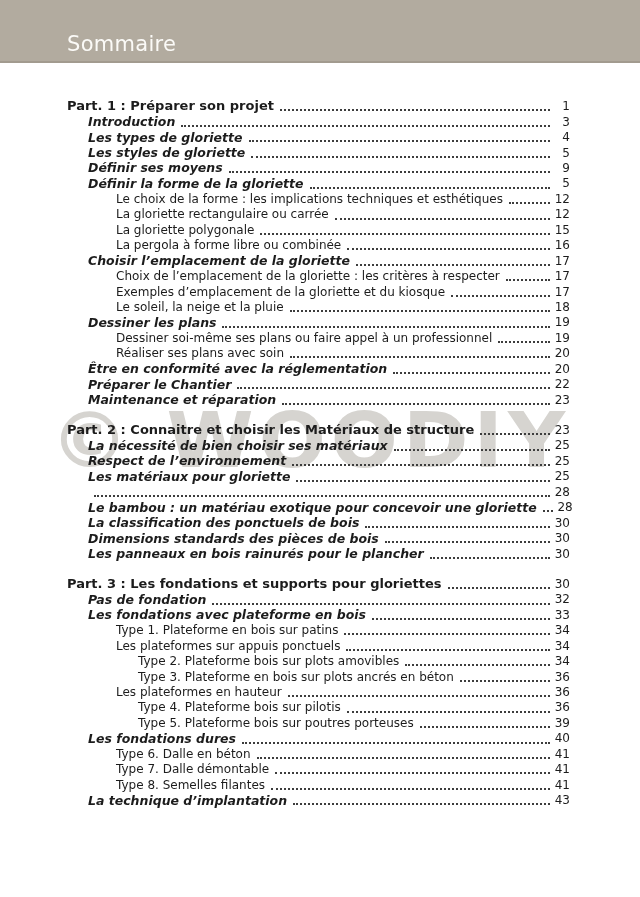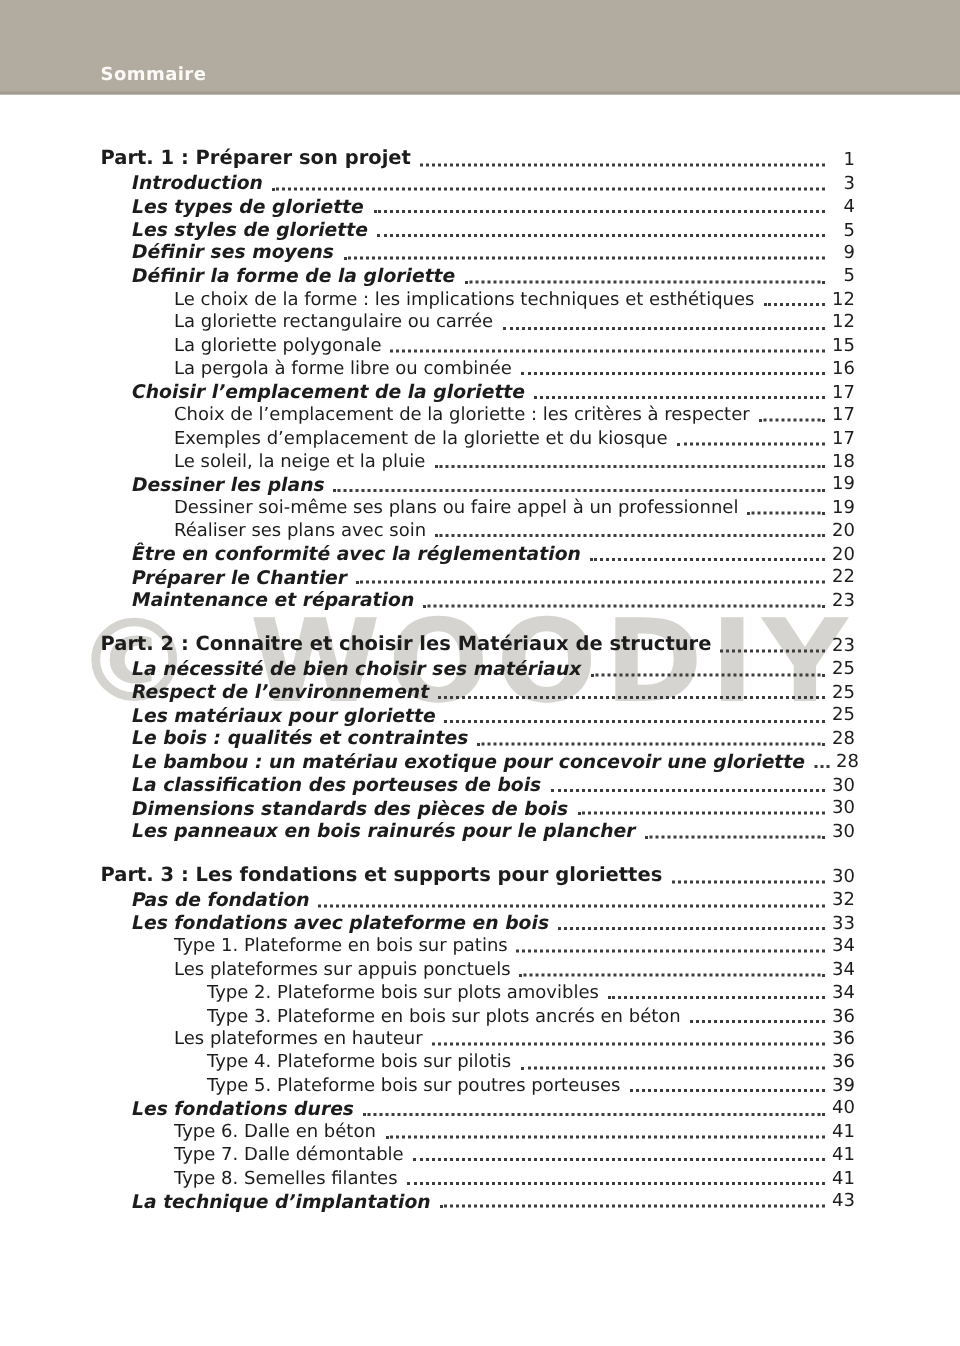--- a/index.html
+++ b/index.html
@@ -28,22 +28,22 @@
     top: 0; left: 0; right: 0;
     height: 63px;
     background: var(--header-bg);
     border-bottom: 2px solid var(--header-border);
     display: flex;
     align-items: flex-end;
     padding: 0 0 6px 67px;
   }
   .header-title {
     color: var(--title-color);
-    font-size: 12px;
-    font-weight: bold;
+    font-size: 21px;
+    font-weight: normal;
     letter-spacing: 0.3px;
     line-height: 1;
   }
   .watermark {
     position: absolute;
     left: 50px;
     top: 402px;
     z-index: 0;
     font-size: 79px;
     font-weight: bold;
@@ -220,31 +220,30 @@
       <span class="toc-label">Respect de l’environnement</span>
       <span class="toc-leader"></span>
       <span class="toc-page">25</span>
     </li>
       <li class="toc-row lvl1">
       <span class="toc-label">Les matériaux pour gloriette</span>
       <span class="toc-leader"></span>
       <span class="toc-page">25</span>
     </li>
       <li class="toc-row lvl1">
-      <span class="toc-label">Le bois : qualités et contraintes</span>
       <span class="toc-leader"></span>
       <span class="toc-page">28</span>
     </li>
       <li class="toc-row lvl1">
       <span class="toc-label">Le bambou : un matériau exotique pour concevoir une gloriette</span>
       <span class="toc-leader"></span>
       <span class="toc-page">28</span>
     </li>
       <li class="toc-row lvl1">
-      <span class="toc-label">La classification des porteuses de bois</span>
+      <span class="toc-label">La classification des ponctuels de bois</span>
       <span class="toc-leader"></span>
       <span class="toc-page">30</span>
     </li>
       <li class="toc-row lvl1">
       <span class="toc-label">Dimensions standards des pièces de bois</span>
       <span class="toc-leader"></span>
       <span class="toc-page">30</span>
     </li>
       <li class="toc-row lvl1">
       <span class="toc-label">Les panneaux en bois rainurés pour le plancher</span>

